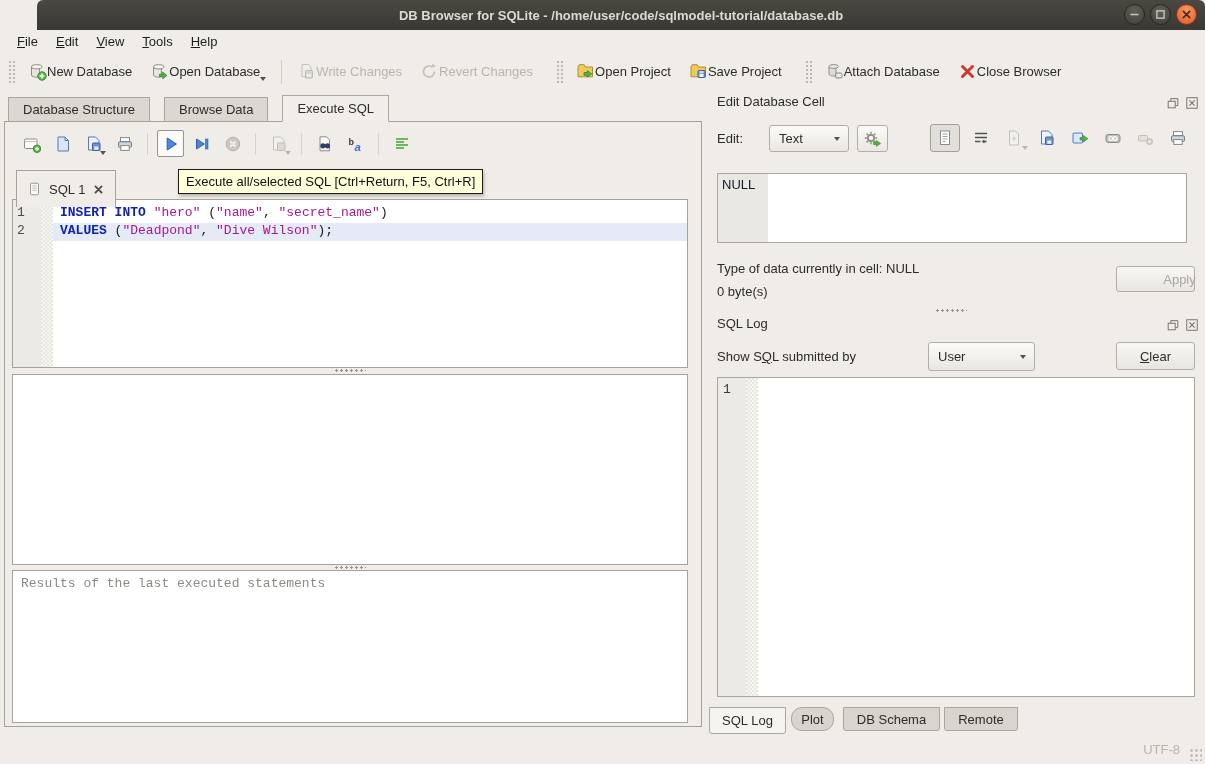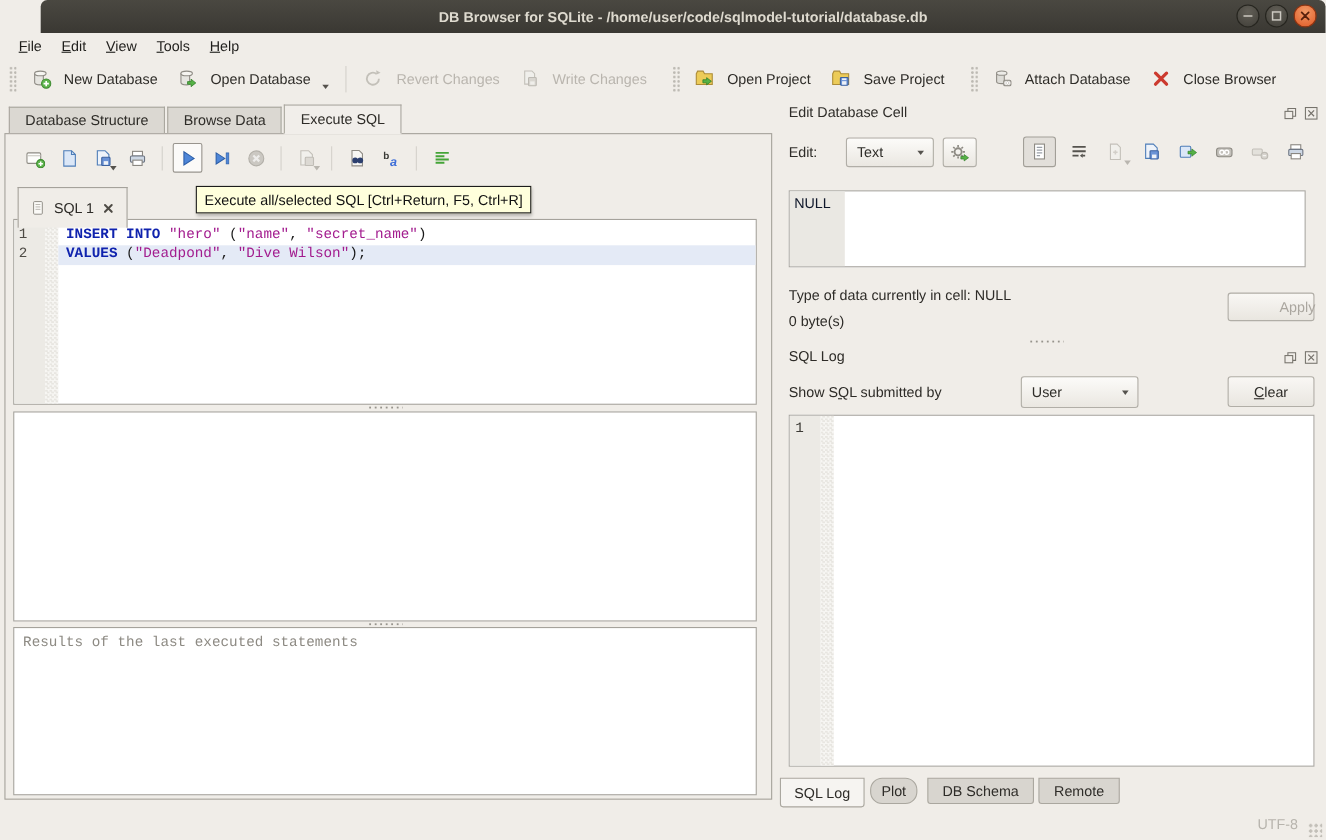--- a/index.html
+++ b/index.html
@@ -24,31 +24,31 @@
   .menubar { position:absolute; top:30px; left:0; right:0; height:23px;
     display:flex; align-items:center; padding-left:8px; }
   .menu-item { padding:2px 9px; color:#1f1e1b; }
 
   
   .toolbar { position:absolute; top:53px; left:0; right:0; height:37px;
     display:flex; align-items:center; padding-left:4px; }
   .tb-handle { width:7px; height:24px; margin:0 4px;
     background-image:radial-gradient(circle,#bcb9b2 1px,transparent 1.3px);
     background-size:4px 4px; }
-  .tb-btn { display:flex; align-items:center; gap:11px; padding:5px 9px; white-space:nowrap; }
+  .tb-btn { display:flex; align-items:center; gap:0; padding:5px 9px; white-space:nowrap; }
   .tb-btn.disabled { color:#b9b5ae; }
   .tb-sep { width:1px; height:24px; background:#d4d1cb; margin:0 6px; }
   .dd { width:0; height:0; border-left:3.5px solid transparent; border-right:3.5px solid transparent; border-top:4px solid #55524d; }
   .dd.gray { border-top-color:#b9b6af; }
 
   
   .left-pane { position:absolute; left:4px; top:95px; width:698px; height:632px; }
   .main-tabs { position:absolute; top:0; left:4px; display:flex; align-items:flex-end; z-index:3; }
   .main-tab { padding:0 14px; background:#dbd8d2; border:1px solid #aaa79f; border-bottom:none;
-    margin-right:2px; height:24px; display:flex; align-items:center;text-align:center; }
+    margin-right:14px; height:24px; display:flex; align-items:center;text-align:center; }
   .main-tab.active { background:#f1eeea; height:27px; border-bottom:1px solid #f1eeea; margin-bottom:-1px; }
   .tab-frame { position:absolute; top:26px; left:0; right:0; bottom:0; border:1px solid #a5a29b; background:#f0ede8; }
 
   .sql-toolbar { position:absolute; top:35px; left:14px; display:flex; align-items:center; gap:4px; }
   .sbtn { width:27px; height:27px; display:flex; align-items:center; justify-content:center; position:relative; }
   .sbtn.hovered { border:1px solid #98948d; background:#fbfaf8; border-radius:2px; }
   .s-sep { width:1px; height:22px; background:#d4d1cb; margin:0 5px; }
   .mini-dd { position:absolute; right:1px; bottom:2px; }
 
   .sql-doc-tab { position:absolute; top:75px; left:12px; height:29px; display:flex; align-items:center; gap:7px;
@@ -168,33 +168,33 @@
       <path d="M9.5 12.2h3.2V10l4.3 3.4-4.3 3.4v-2.2H9.5z" fill="#55b245" stroke="#2f7d27" stroke-width="0.7"></path>
     </svg>
     <span>Open Database</span>
     <span class="dd" style="align-self:flex-end"></span>
   </div>
 
   <div class="tb-sep"></div>
 
   <div class="tb-btn disabled">
     <svg width="19" height="19" viewBox="0 0 19 19">
-      <path d="M14.5 9.5a5.5 5.5 0 1 1-2.1-4.3" fill="none" stroke="#c3c0b9" stroke-width="1.7"></path>
-      <path d="M12 1.8l.4 4 3.6-1.7z" fill="#c3c0b9"></path>
-    </svg>
-    <span>Revert Changes</span>
-  </div>
-
-  <div class="tb-btn disabled">
-    <svg width="19" height="19" viewBox="0 0 19 19">
       <path d="M5 2.5h6.5L14 5v9.5H5z" fill="#f0efeb" stroke="#c3c0b9"></path>
       <rect x="8.5" y="8.5" width="7" height="7.5" rx="0.8" fill="#d9d6d0" stroke="#bdbab3"></rect>
       <rect x="10" y="12" width="4" height="3" fill="#efeeea"></rect>
     </svg>
     <span>Write Changes</span>
+  </div>
+
+  <div class="tb-btn disabled">
+    <svg width="19" height="19" viewBox="0 0 19 19">
+      <path d="M14.5 9.5a5.5 5.5 0 1 1-2.1-4.3" fill="none" stroke="#c3c0b9" stroke-width="1.7"></path>
+      <path d="M12 1.8l.4 4 3.6-1.7z" fill="#c3c0b9"></path>
+    </svg>
+    <span>Revert Changes</span>
   </div>
 
   <div class="tb-handle" style="margin-left:14px"></div>
 
   <div class="tb-btn">
     <svg width="19" height="19" viewBox="0 0 19 19">
       <path d="M2 5l1.2-2.3h5L9.5 5h7v9.8H2z" fill="#eccb58" stroke="#ad8c36"></path>
       <path d="M8 10.5h3.4V8.6l4.3 3.3-4.3 3.3v-1.9H8z" fill="#55b245" stroke="#2f7d27" stroke-width="0.7"></path>
     </svg>
     <span>Open Project</span>

